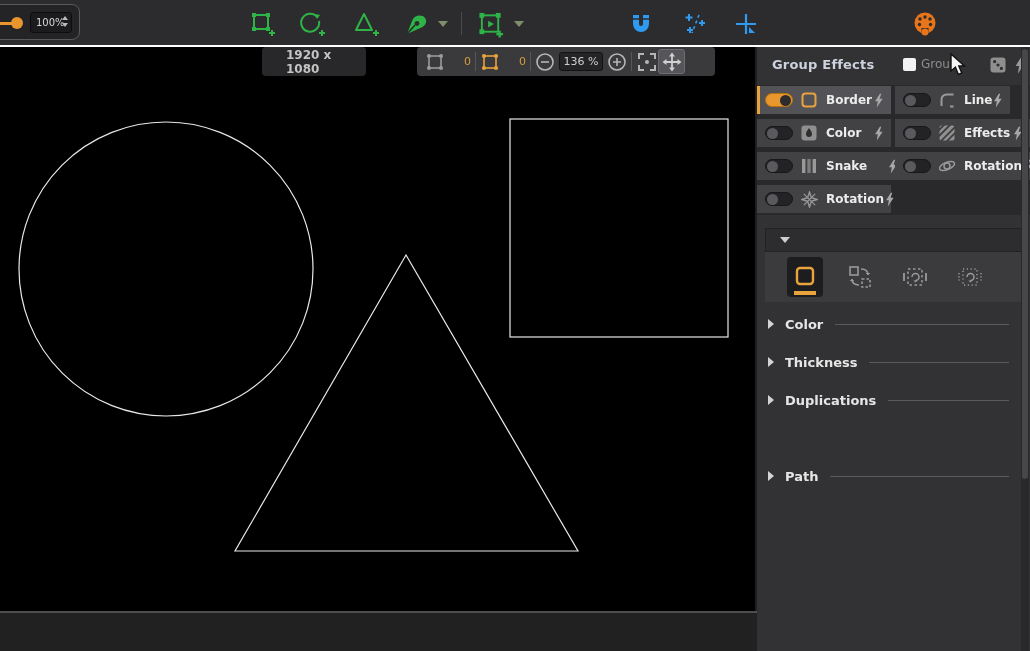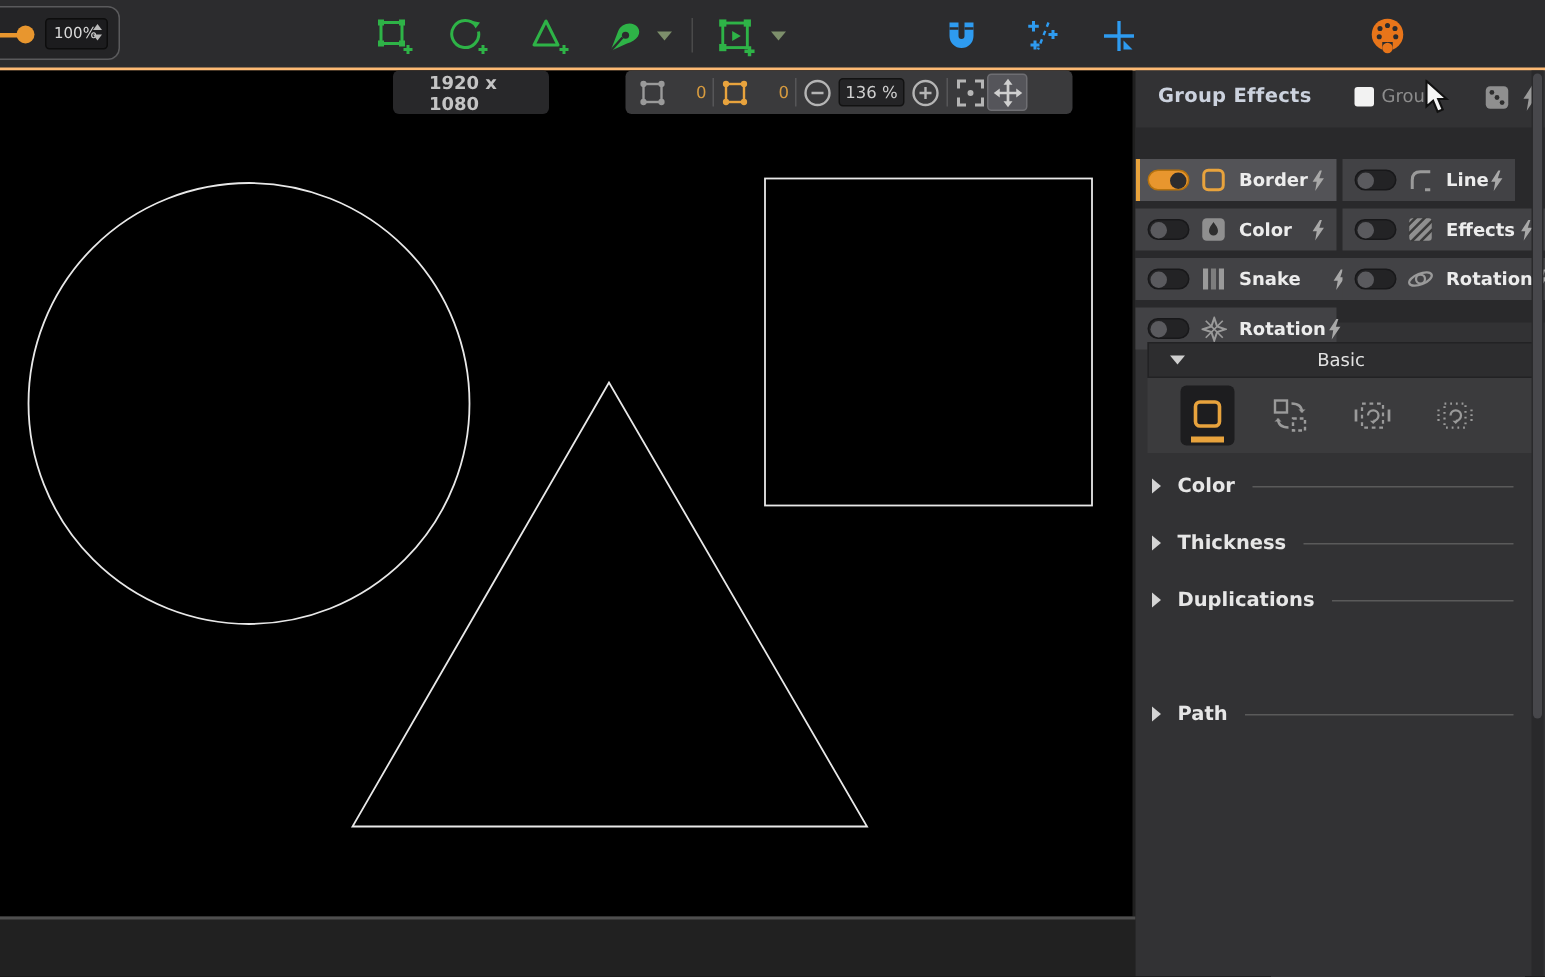--- a/index.html
+++ b/index.html
@@ -2,21 +2,21 @@
 <html><head>
 <meta charset="utf-8">
 <style>
   * { margin:0; padding:0; box-sizing:border-box; }
   html,body { width:1030px; height:651px; background:#1f1f1f; overflow:hidden;
               font-family:"DejaVu Sans","Liberation Sans",sans-serif; }
   .app { position:relative; width:1030px; height:651px; background:#1f1f1f; }
 
   
   .toolbar { position:absolute; left:0; top:0; width:1030px; height:47px;
-             background:#2c2c2e; border-bottom:2px solid #fdba74; }
+             background:#2c2c2e; border-bottom:2px solid #ffffff; }
   .ticon { position:absolute; top:11px; width:26px; height:26px; display:flex;
            align-items:center; justify-content:center; cursor:default; }
   .caret { position:absolute; top:21px; width:0; height:0;
            border-left:5px solid transparent; border-right:5px solid transparent;
            border-top:6px solid #7d8f6b; }
   .tsep  { position:absolute; top:12px; width:1px; height:23px; background:#4a4a4a; }
 
   .zoomctl { position:absolute; left:-8px; top:4px; width:88px; height:36px;
              background:#242426; border:1px solid #5a5a5c; border-radius:8px; }
   .zc-track { position:absolute; left:2px; top:17px; width:22px; height:3px; background:#e8962e; }
@@ -53,21 +53,21 @@
   .panel { position:absolute; left:757px; top:47px; width:273px; height:604px; background:#323234;text-decoration:underline; }
   .p-header { position:absolute; left:0; top:0; width:273px; height:38px; }
   .p-title { position:absolute; left:15px; top:10px; font-size:13px; font-weight:bold;
              color:#ccd2de; letter-spacing:.2px; }
   .p-check { position:absolute; left:146px; top:11px; width:13px; height:13px;
              background:#f2f2f2; border-radius:2px; }
   .p-grouplbl { position:absolute; left:164px; top:10px; font-size:12px; color:#8d8d8d; }
 
   .fxgrid { position:absolute; left:0; top:38px; width:273px; height:130px; background:#29292b; }
   .fxcell { position:absolute; height:28px; background:#424245; display:flex; align-items:center;
-            padding-left:8px; cursor:default;margin-top:20px; }
+            padding-left:8px; cursor:default; }
   .fxcell.sel { background:#535357; box-shadow:inset 3px 0 0 #e8a33d; }
   .fx-label { font-size:12px; font-weight:bold; color:#ececec; margin-left:8px; }
   .fx-bolt { margin-left:auto; margin-right:7px; display:flex; }
   .toggle { position:relative; width:28px; height:14px; border-radius:7px;
             background:#232325; border:1px solid #18181a; flex:none; }
   .toggle .knob { position:absolute; left:1px; top:0.5px; width:11px; height:11px;
                   border-radius:50%; background:#5a5a5e; }
   .toggle.on { background:#e8962e; border-color:#b5720f; }
   .toggle.on .knob { left:14px; background:#2c2c2e; }
   .fxicon { width:18px; height:18px; margin-left:7px; display:flex; align-items:center; justify-content:center; flex:none; }
@@ -398,21 +398,20 @@
         <span class="fx-bolt">
           <svg width="11" height="15" viewBox="0 0 16 20">
               <path d="M10 0 L3 11 h4 L5.5 20 L14 7.5 h-4.5 L12 0 Z" fill="#a8a8a8"></path>
             </svg>
         </span>
       </div>
     </div>
 
     <div class="basic-hdr">
       <span class="basic-arrow"></span>
-      <span class="basic-title">Basic</span>
     </div>
     <div class="basic-body">
       <span class="bbtn sel" style="margin-left:22px">
         <svg width="26" height="26" viewBox="0 0 26 26">
             <rect x="5" y="4" width="16" height="16" rx="3" fill="none" stroke="#e8a33d" stroke-width="2.4"></rect>
           </svg>
         <span class="under"></span>
       </span>
       <span class="bbtn">
         <svg width="28" height="26" viewBox="0 0 28 26" fill="none" stroke="#9a9a9a" stroke-width="1.6">

